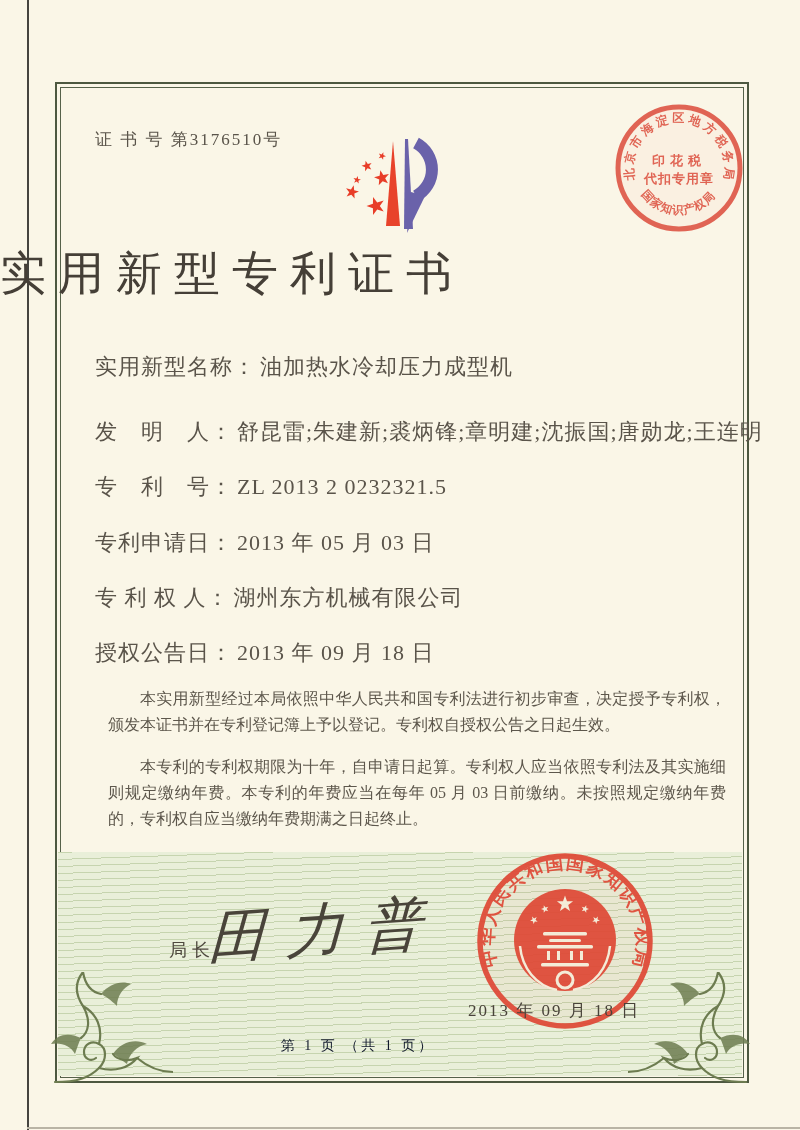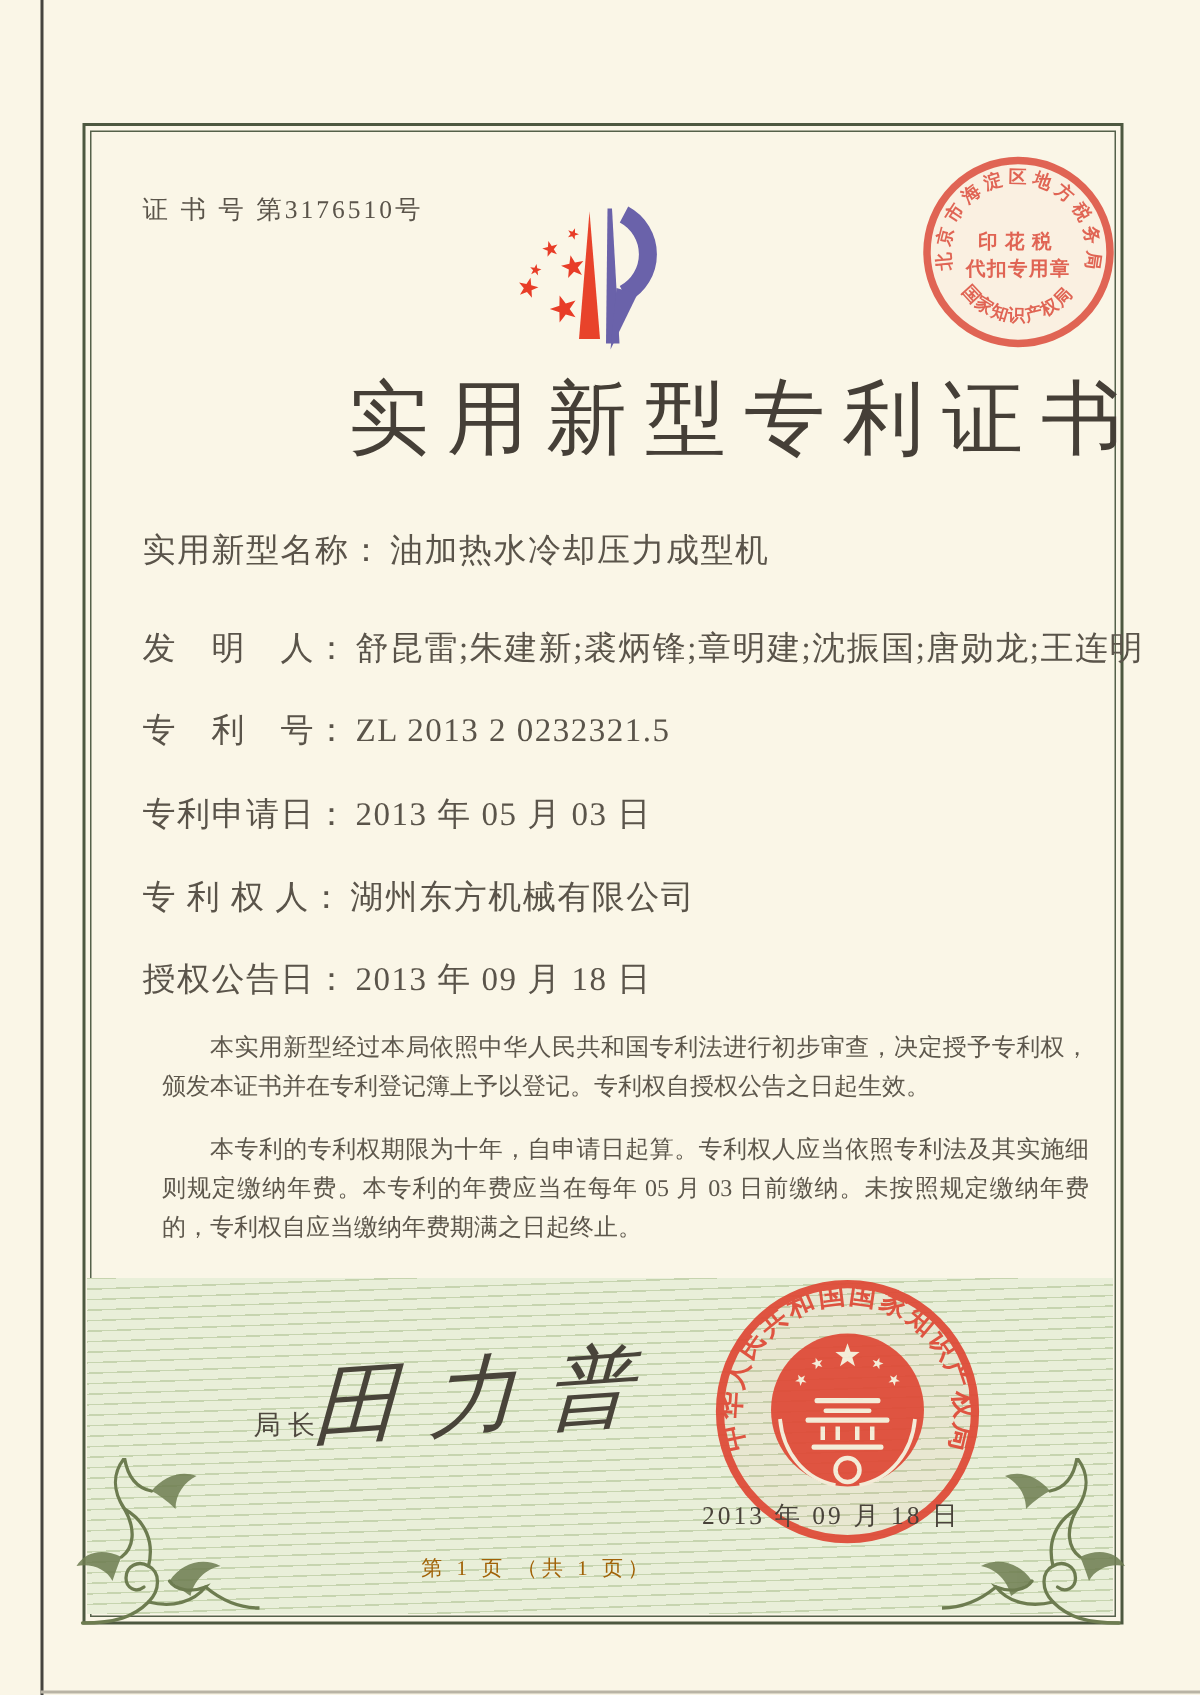--- a/index.html
+++ b/index.html
@@ -16,33 +16,33 @@
   
   .frame{left:55px;top:82px;width:690px;height:997px;border:2px solid #4d5840;}
   .frame-inner{position:absolute;left:3px;top:3px;right:3px;bottom:3px;border:1px solid #55614a;}
   
   .band{
     left:58px;top:852px;width:684px;height:224px;
     background:#e9efd9;
     background-image:repeating-linear-gradient(178deg,rgba(141,168,106,0.38) 0px,rgba(141,168,106,0.38) 1px,rgba(233,239,217,0) 1px,rgba(233,239,217,0) 7px);
   }
   .cert-number{left:95px;top:128px;font-size:17px;letter-spacing:2px;color:#5a544a;}
-  .title{left:0;top:243px;width:760px;text-align:right;font-size:54px;letter-spacing:12px;color:#453f37;font-weight:500;}
+  .title{left:0;top:243px;width:760px;text-align:left;font-size:46px;letter-spacing:12px;color:#453f37;font-weight:500;}
   .field{left:95px;font-size:22px;letter-spacing:1px;color:#5a544a;white-space:nowrap;}
   .field .val{margin-left:4px;}
   .body-text{left:92px;top:670px;width:650px;font-size:16px;line-height:26px;text-align:justify;color:#5d574c;}
   .body-text p{margin:16px;text-indent:32px;}
   .sig-role{left:158px;top:938px;font-size:18px;letter-spacing:5px;color:#4e483e;z-index:4;margin-left:11px;}
   .sig-name{
     left:208px;top:892px;font-size:58px;color:#49443a;letter-spacing:20px;
     font-style:italic;transform:rotate(-4deg) skewX(-6deg);z-index:4;
     font-family:"DejaVu Serif",serif;
   }
   .seal-date{left:468px;top:999px;font-size:17px;letter-spacing:2px;color:#49433a;z-index:5;}
-  .footer{left:58px;top:1037px;width:600px;text-align:center;font-size:14px;letter-spacing:3px;color:#a16207;z-index:4;}
+  .footer{left:58px;top:1037px;width:600px;text-align:center;font-size:14px;letter-spacing:3px;color:#0f172a;z-index:4;}
   svg{display:block;}
   .logo{left:330px;top:136px;z-index:2;}
   .tax-stamp{left:609px;top:98px;z-index:3;opacity:.88;}
   .big-seal{left:470px;top:846px;z-index:3;opacity:.93;}
   .flourish{z-index:3;}
 </style>
 </head>
 <body>
 
 <div class="abs scan-edge-left"></div>

